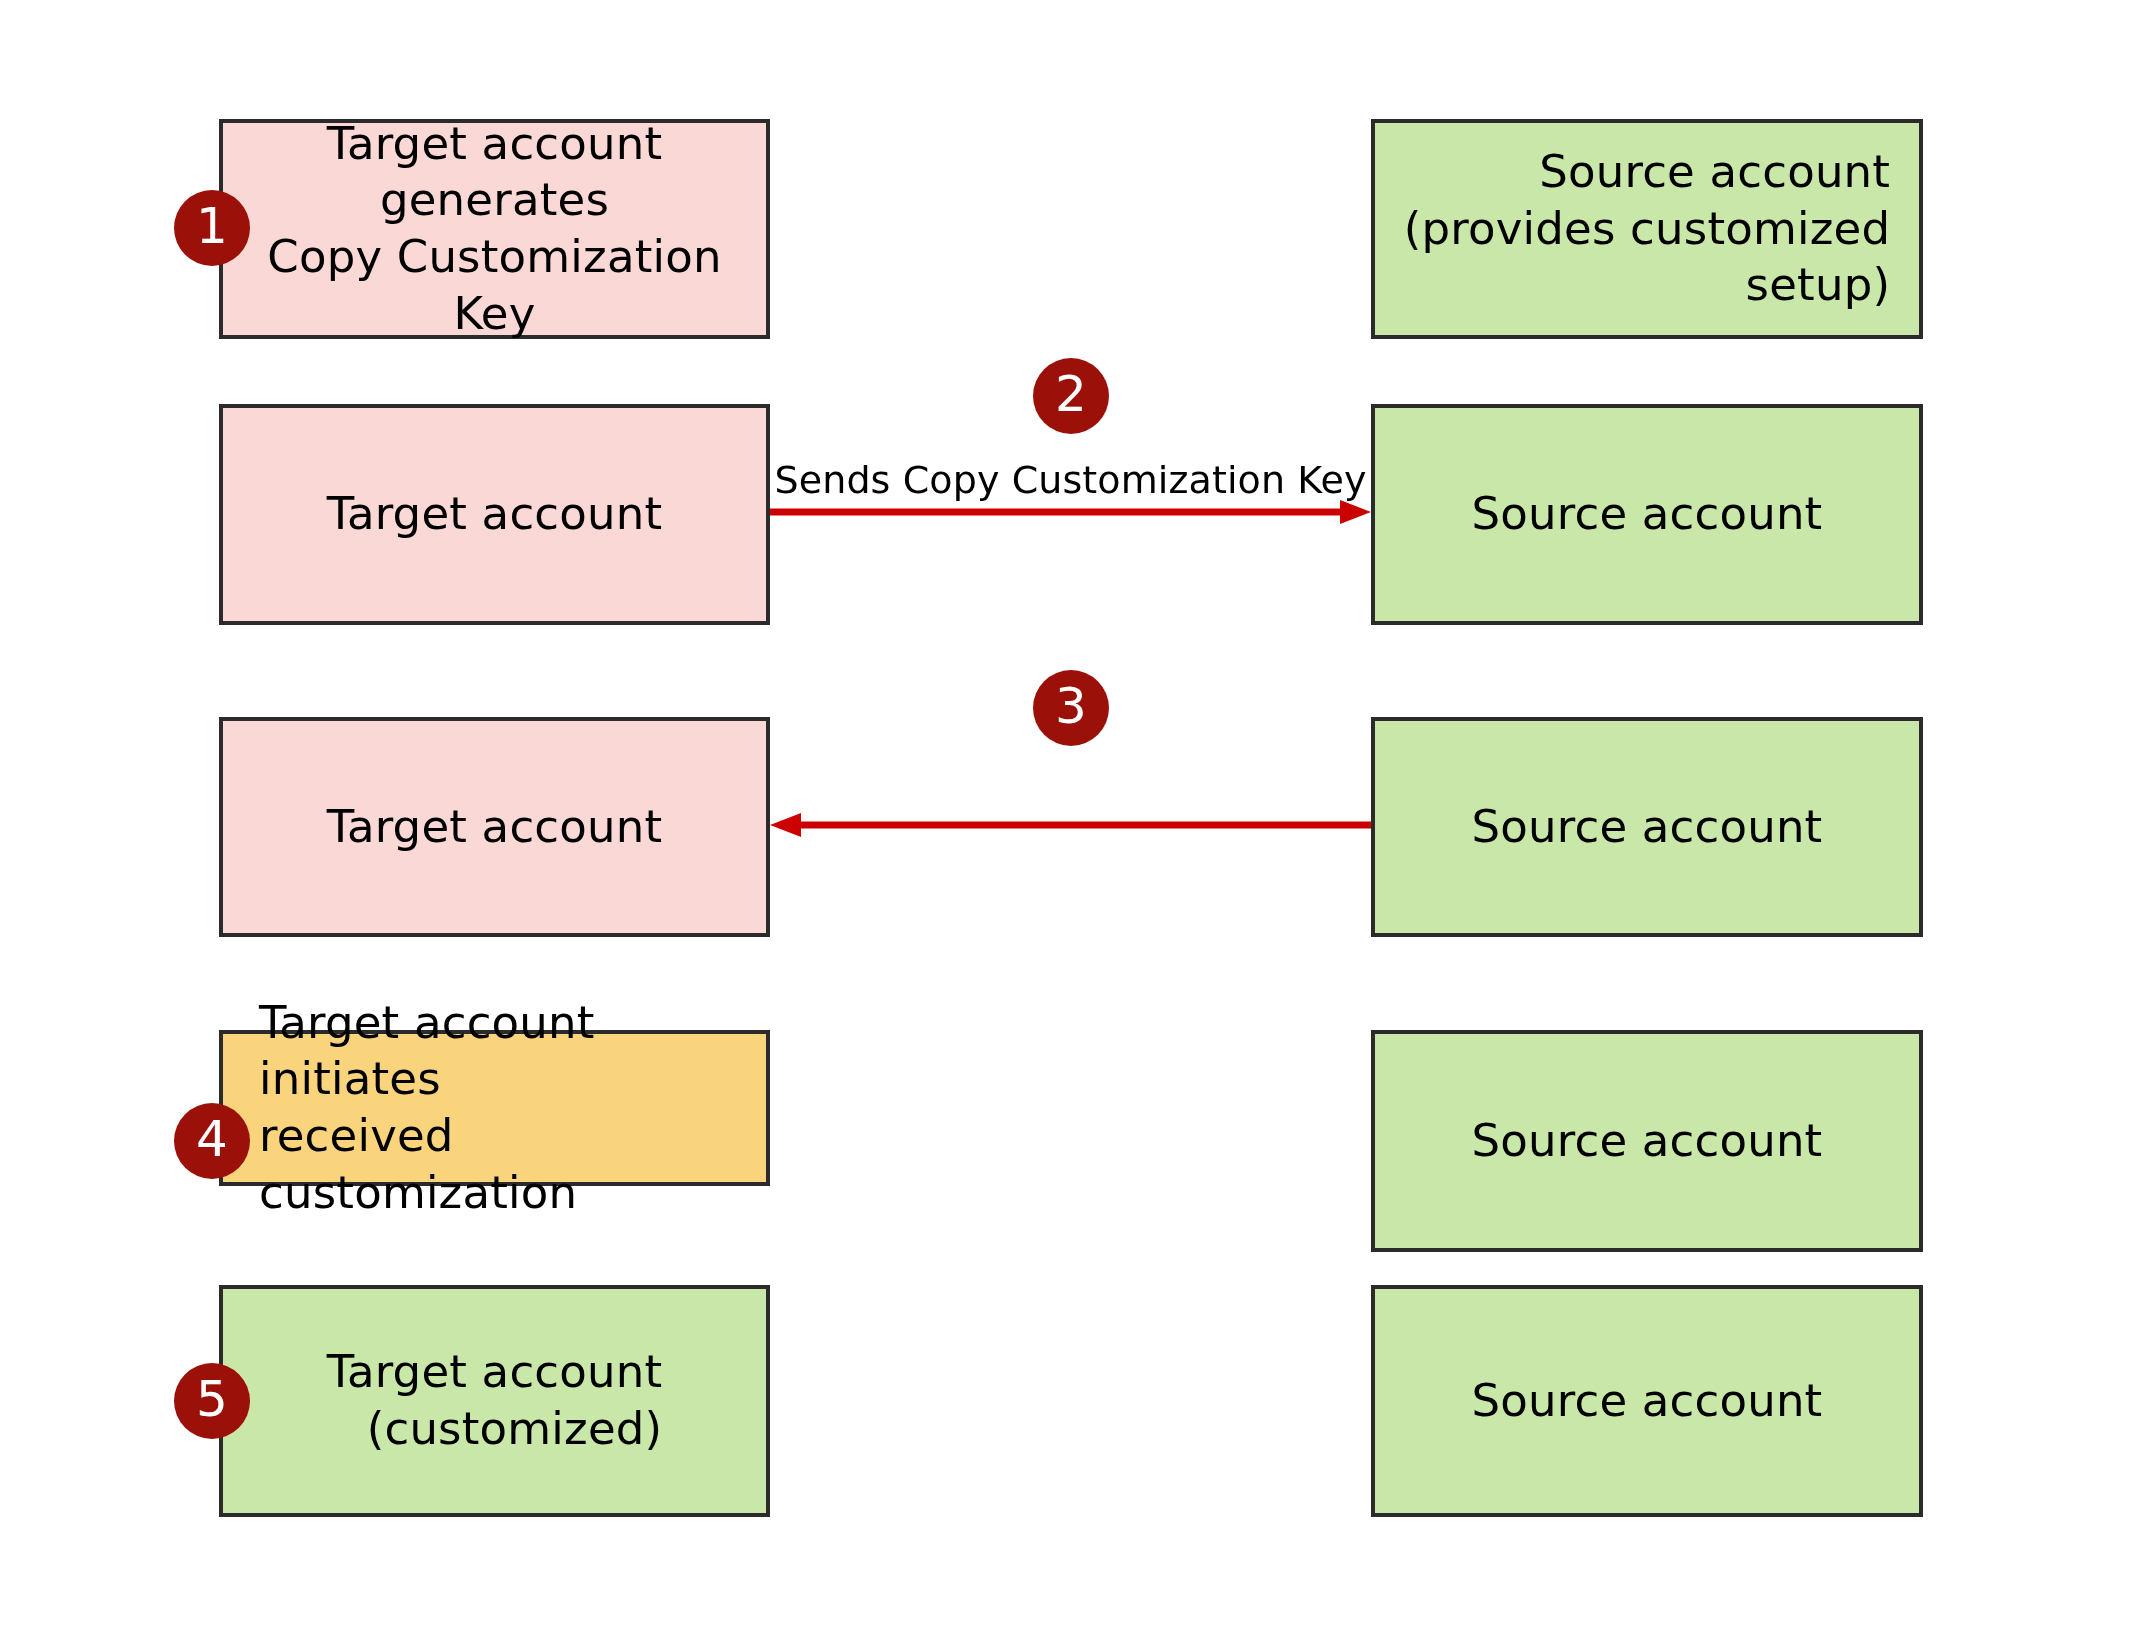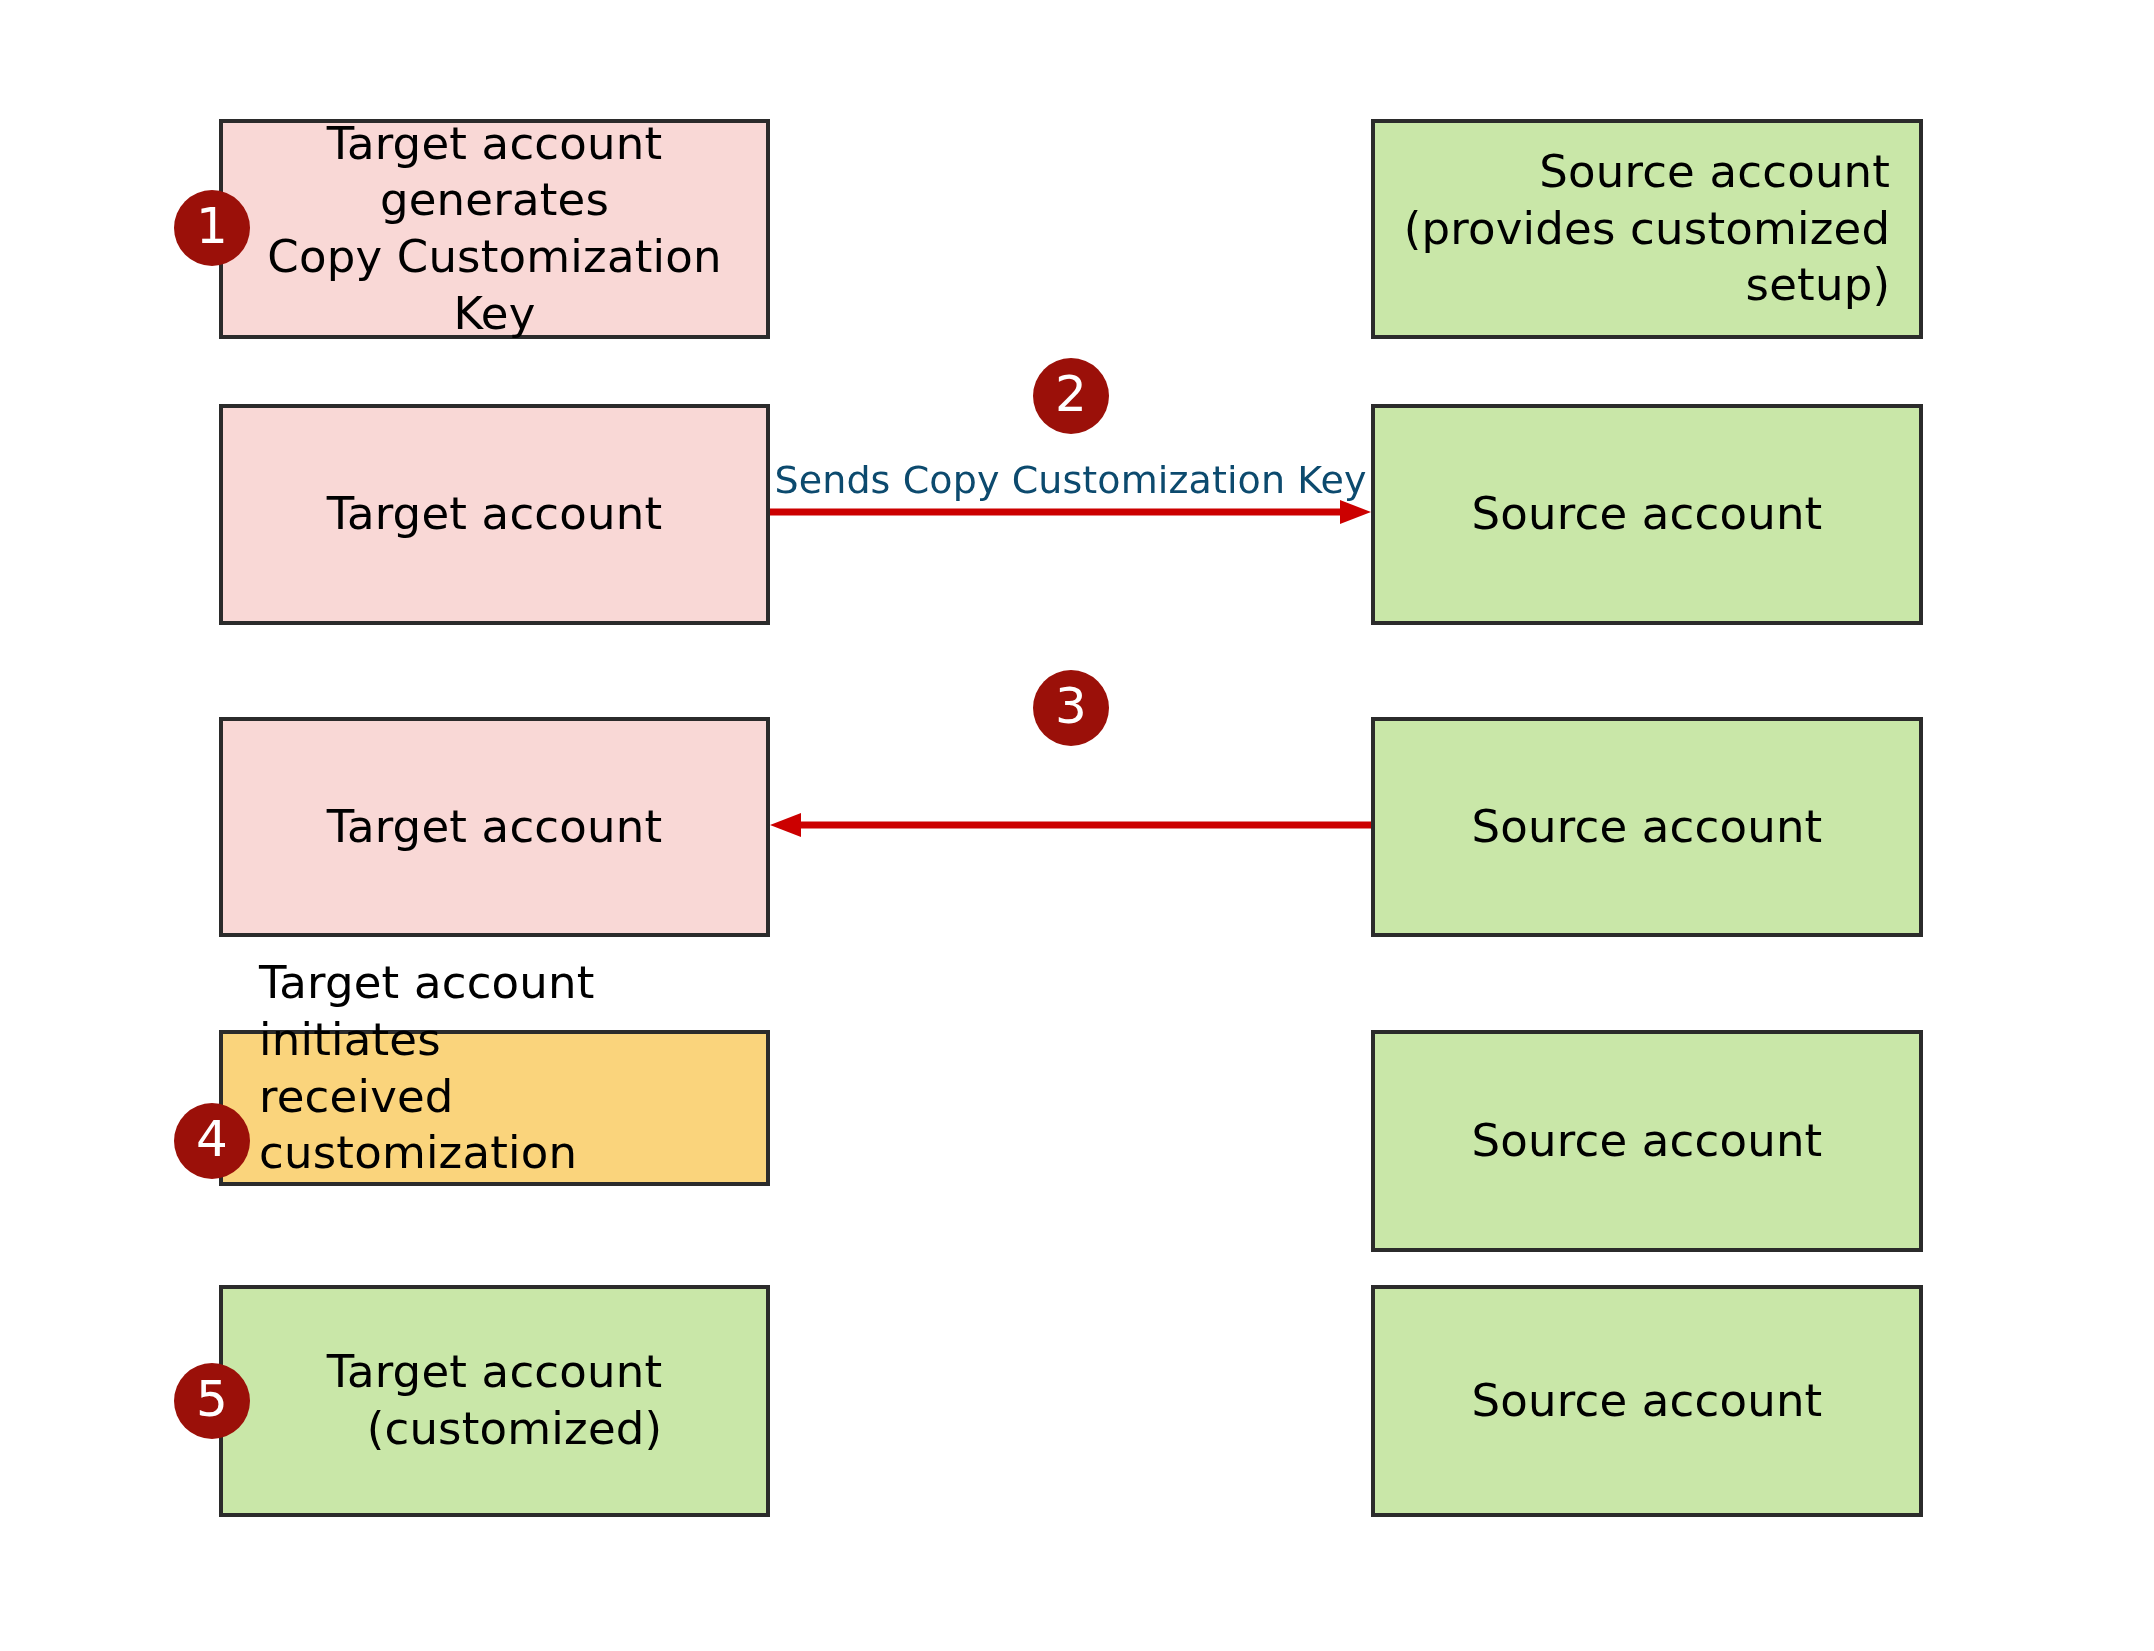--- a/index.html
+++ b/index.html
@@ -56,21 +56,21 @@
     font-size: 50px;
     line-height: 1;
     z-index: 5;
     padding-bottom: 4px;
     box-sizing: border-box;
   }
 
   .edge-label {
     position: absolute;
     font-size: 38px;
-    color: #0c4a6e;
+    color: #000000;
     white-space: nowrap;
     text-align: center;
     letter-spacing: 0.1px;
   }
 
   .arrow-svg {
     position: absolute;
     overflow: visible;
   }
 </style>
@@ -117,21 +117,21 @@
     <span>3</span>
   </div>
   <svg class="arrow-svg" style="left:770px; top:805px; width:601px; height:40px;" viewBox="0 0 601 40">
     <line x1="601" y1="20" x2="23" y2="20" stroke="#CC0000" stroke-width="7"></line>
     <polygon points="0,20 31,8 31,32" fill="#CC0000"></polygon>
   </svg>
   <div class="node green" style="left:1371px; top:717px; width:552px; height:220px;">
     <span>Source account</span>
   </div>
 
-  <div class="node orange left-text" style="left:219px; top:1030px; width:551px; height:156px;align-items:flex-end;">
+  <div class="node orange left-text" style="left:219px; top:1030px; width:551px; height:156px;">
     <span>Target account initiates
 received customization</span>
   </div>
   <div class="badge" style="left:174px; top:1103px;">
     <span>4</span>
   </div>
   <div class="node green" style="left:1371px; top:1030px; width:552px; height:222px;">
     <span>Source account</span>
   </div>
 

